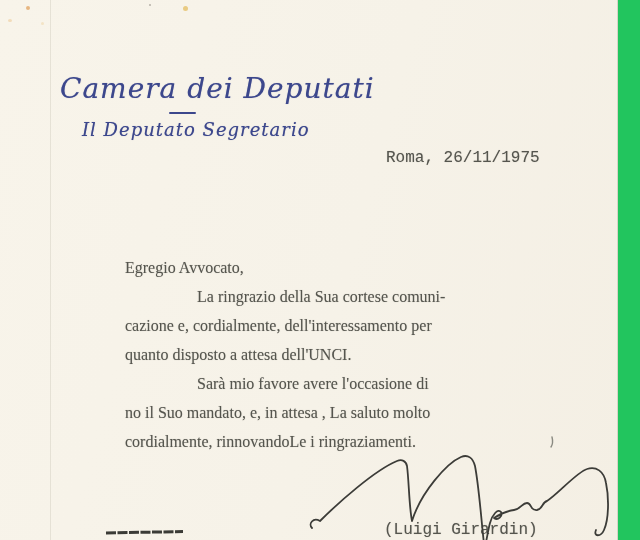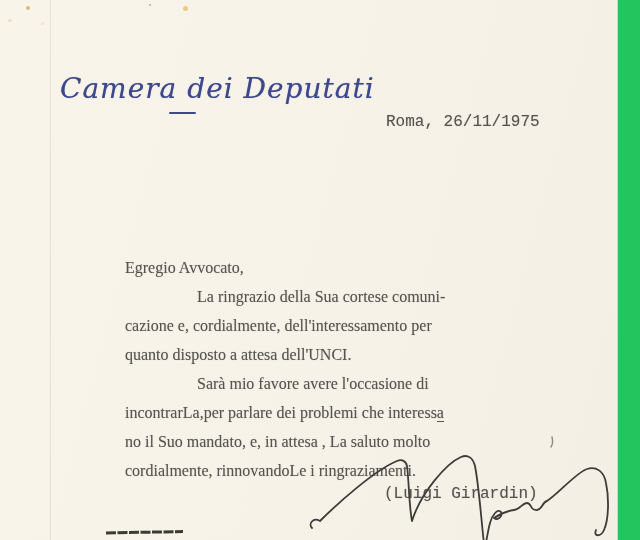--- a/index.html
+++ b/index.html
@@ -40,20 +40,21 @@
   }
   #lh-line2{left:82px;top:119px;font-size:18px;letter-spacing:1px;}
   
   .tw{
     position:absolute;
     color:#55554e;
     font-family:"Liberation Mono","DejaVu Sans Mono",monospace;
     font-size:16px;
     white-space:pre;
     text-shadow:0 0 1px rgba(85,85,78,0.35);
+    margin-top:36px;
   }
   #dateline{left:386px;top:113px;}
   #body-block{
     position:absolute;left:101px;top:241px;
     color:#55554e;
     font-family:Liberation Serif, serif;
     font-size:16px;
     text-shadow:0 0 1px rgba(85,85,78,0.35);
   }
   .tline{height:29px;white-space:pre;}
@@ -84,41 +85,39 @@
   <div class="paper-edge-right"></div>
 
   <div class="speck sp1"></div>
   <div class="speck sp2"></div>
   <div class="speck sp3"></div>
   <div class="speck sp4"></div>
   <div class="speck sp5"></div>
 
   <div class="lh" id="lh-line1">Camera dei Deputati</div>
   <div id="lh-underline"></div>
+  <div class="lh" id="lh-line2">Il Deputato Segretario</div>
 
   <div class="tw" id="dateline">Roma, 26/11/1975</div>
 
   <div id="body-block">
     <div class="tline">
       <span>Egregio Avvocato,</span>
     </div>
     <div class="tline para-indent">
       <span>La ringrazio della Sua cortese comuni-</span>
     </div>
     <div class="tline">
       <span>cazione e, cordialmente, dell'interessamento per</span>
     </div>
     <div class="tline">
       <span>quanto disposto a attesa dell'UNCI.</span>
     </div>
     <div class="tline para-indent">
       <span>Sarà mio favore avere l'occasione di</span>
-    </div>
-    <div class="tline">
-      <span>incontrarLa,per parlare dei problemi che interess</span><span class="u">a</span>
     </div>
     <div class="tline">
       <span>no il Suo mandato, e, in attesa , La saluto molto</span>
     </div>
     <div class="tline">
       <span>cordialmente, rinnovandoLe i ringraziamenti.</span>
     </div>
   </div>
 
   <div class="tw" id="typed-name">(Luigi Girardin)</div>

